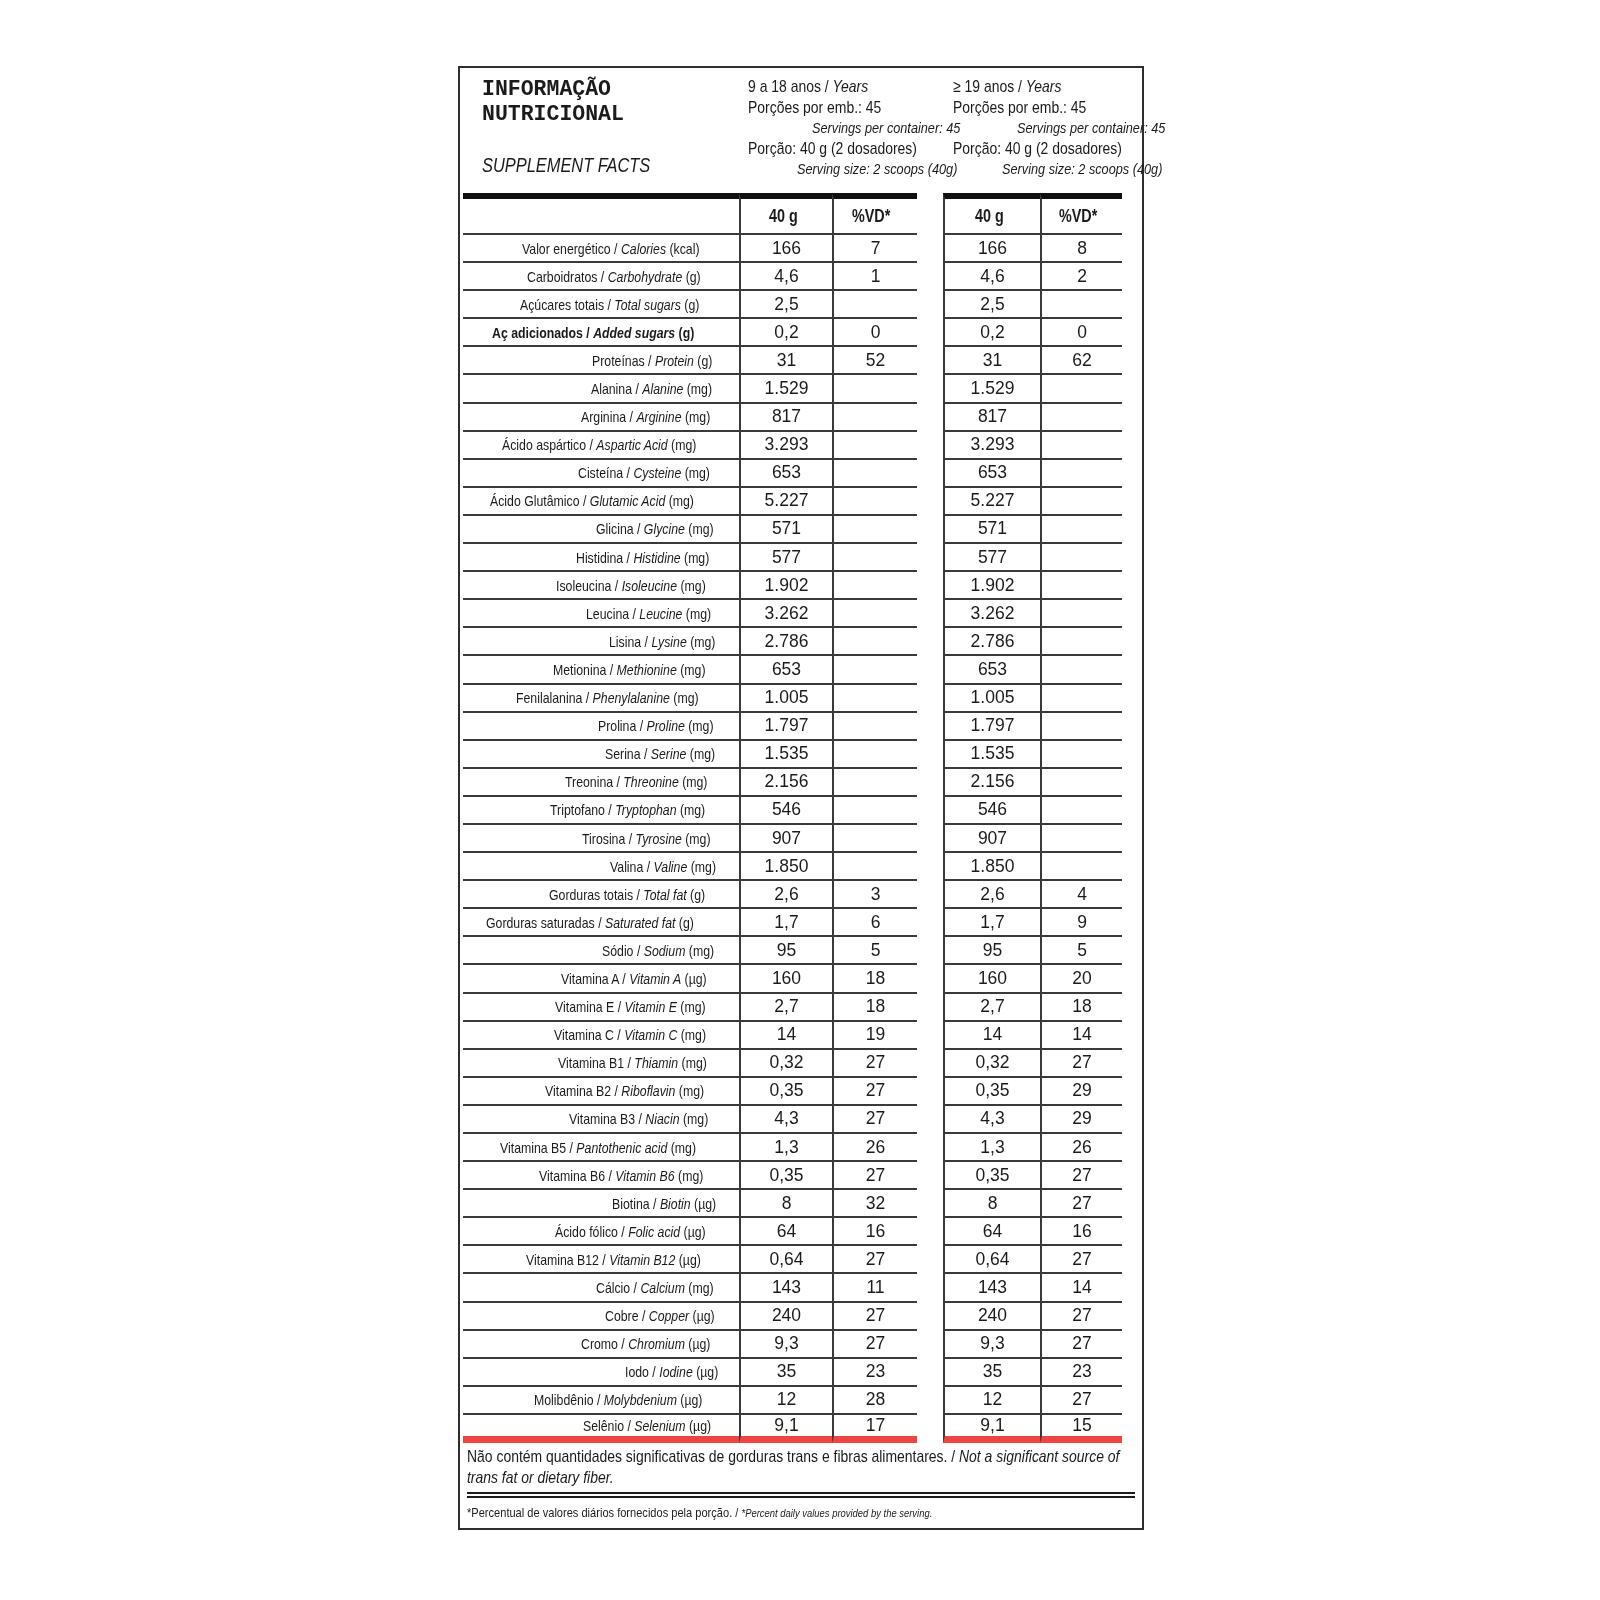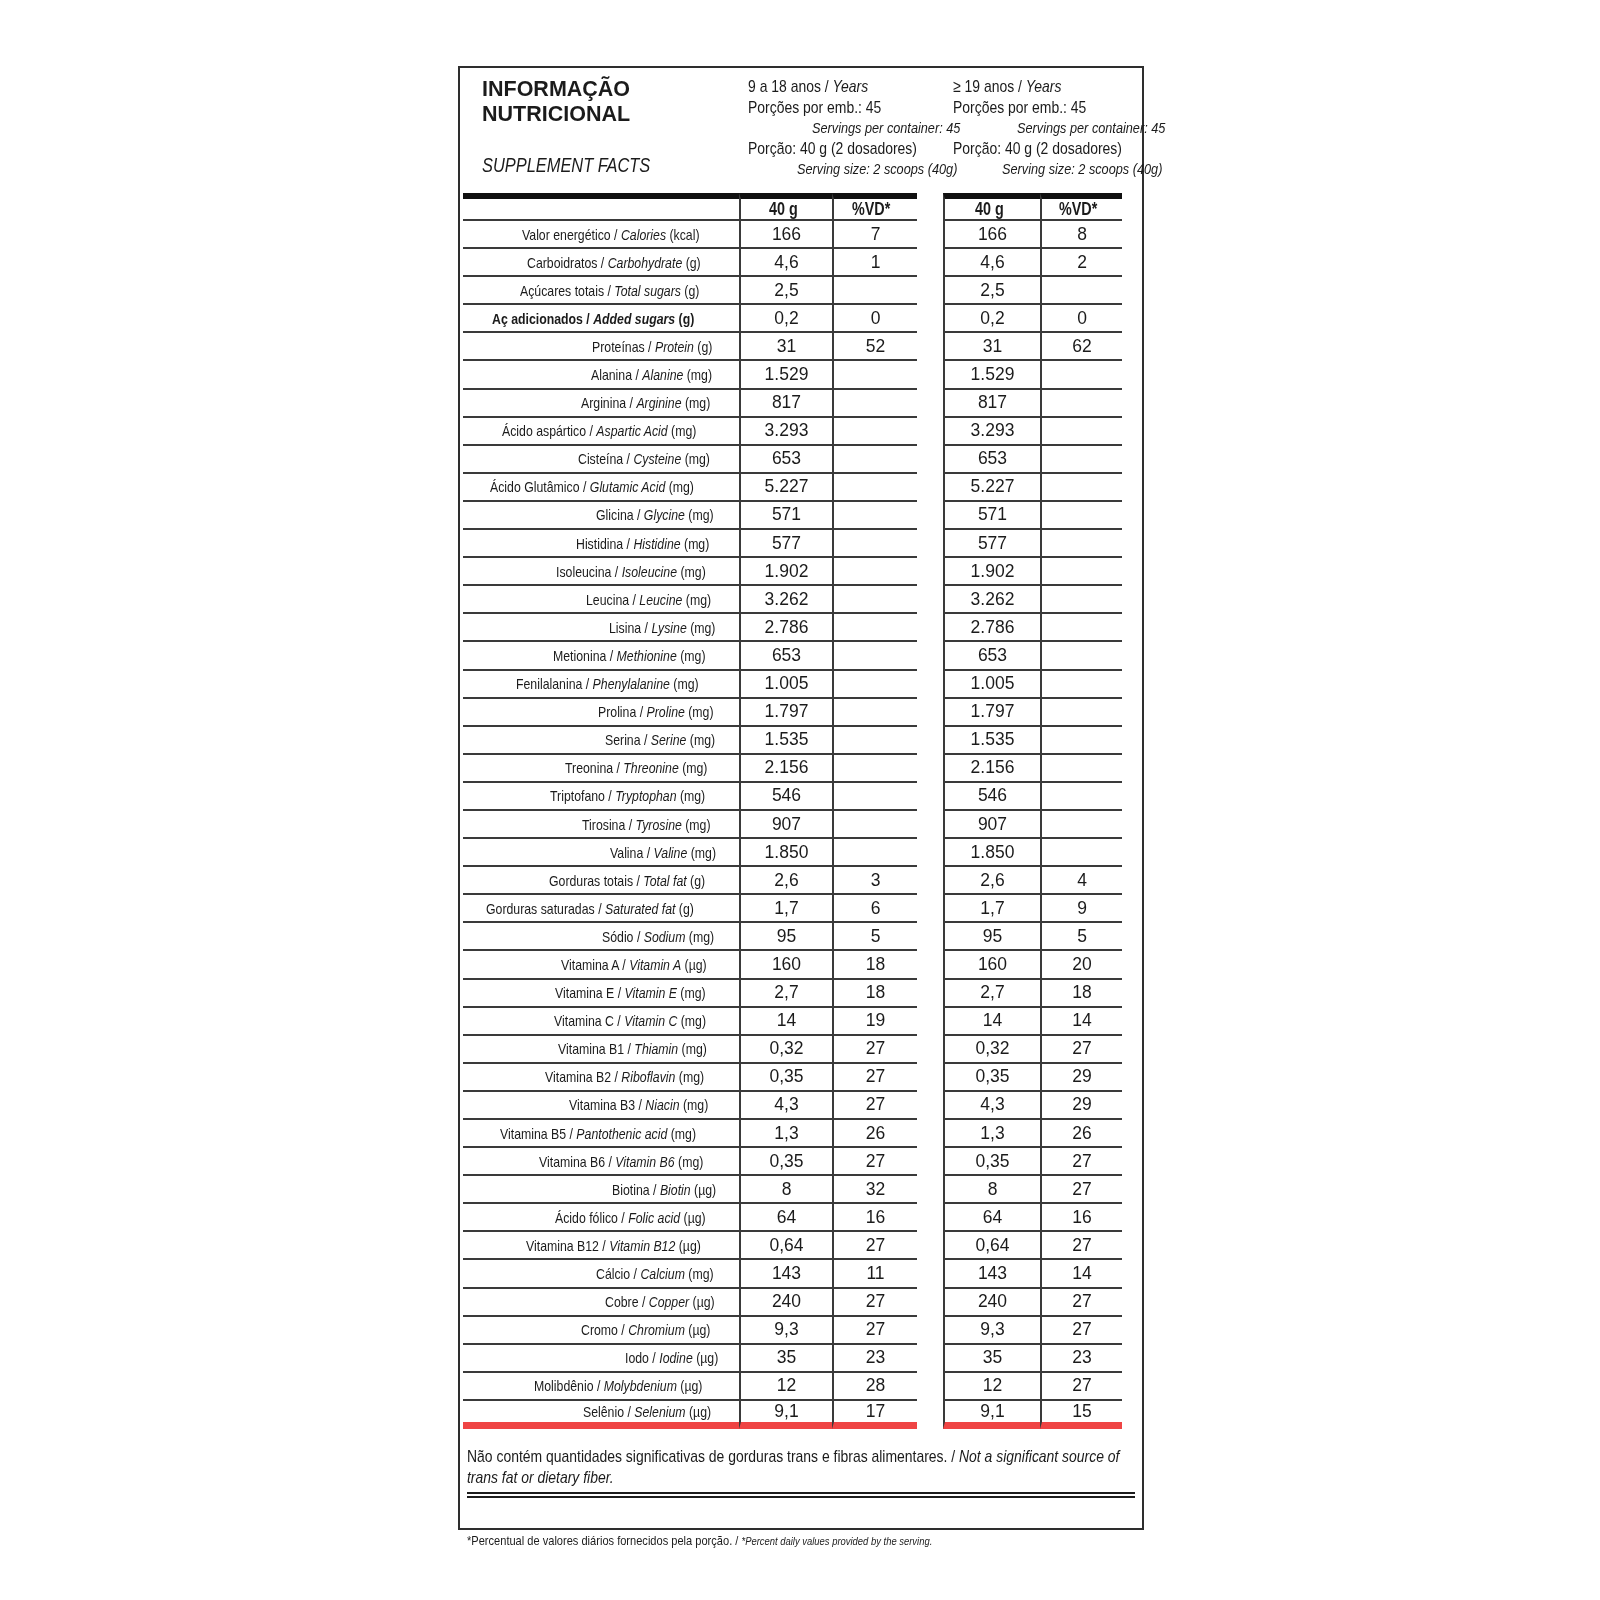--- a/index.html
+++ b/index.html
@@ -7,21 +7,21 @@
     width:1600px;height:1600px;background:#ffffff;position:relative;
     font-family:"Liberation Sans", sans-serif;color:#1b1b1b;
     -webkit-font-smoothing:antialiased;
   }
   .box{
     position:absolute;left:458px;top:66px;width:686px;height:1464px;
     border:2px solid #2e2e2e;box-sizing:border-box;background:#fff;
   }
   .cond{display:inline-block;transform:scaleX(0.82);transform-origin:0 50%;white-space:nowrap;}
   
-  .title{position:absolute;left:22px;top:9px;font-size:21.5px;font-weight:bold;line-height:25px;}
+  .title{position:absolute;left:22px;top:9px;font-size:21.5px;font-weight:bold;line-height:25px;font-family:Liberation Mono, monospace;}
   .subtitle{position:absolute;left:22px;top:86px;font-size:20px;font-style:italic;}
   .ghdr{position:absolute;top:8px;width:245px;}
   .ghdr.g1{left:288px;}
   .ghdr.g2{left:493px;}
   .ghdr .l{font-size:17px;line-height:21px;}
   .ghdr .li{font-size:15.5px;line-height:19.5px;font-style:italic;text-align:right;}
   .ghdr .sp{}
   .it{font-style:italic;}
   
   .table{position:absolute;left:3px;top:125px;width:659px;}
@@ -30,36 +30,36 @@
   .lab{width:276px;padding-left:6px;font-size:15px;overflow:hidden;justify-content:flex-end;}
   .lab .en{font-style:italic;}
   .ind-1{padding-left:15px;}
   .ind-2{padding-left:27px;font-weight:bold;}
   .c1{width:93px;justify-content:center;border-left:2px solid #3a3a3a;}
   .c2{width:85px;justify-content:center;border-left:2px solid #3a3a3a;}
   .cgap{width:26px;border:none;}
   .c3{width:97px;justify-content:center;border-left:2px solid #3a3a3a;}
   .c4{width:82px;justify-content:center;border-left:2px solid #3a3a3a;}
   .c1,.c2,.c3,.c4{font-size:17.5px;}
-  .h-row{height:28px;}
+  .h-row{height:42px;}
   .h-row .cell{border-top:6px solid #101010;font-weight:bold;}
   .h-row .cgap{border:none;}
   .t-row.last .cell{border-bottom:7px solid #ef4444;}
   .t-row.last .cgap{border-bottom:none;}
   
   .note{
     position:absolute;left:7px;top:1378px;width:812px;
     transform:scaleX(0.82);transform-origin:0 0;
     font-size:17px;line-height:21px;
   }
   .sep2{
     position:absolute;left:7px;top:1424px;width:668px;height:6px;box-sizing:border-box;
     border-top:2px solid #1c1c1c;border-bottom:2px solid #1c1c1c;
   }
-  .footnote{position:absolute;left:7px;top:1437px;font-size:13.5px;margin-top:28px;}
+  .footnote{position:absolute;left:7px;top:1437px;font-size:13.5px;}
   .footnote .en{font-style:italic;font-size:11.5px;}
 </style>
 </head>
 <body>
 
 <div class="box">
 
   <div class="title">
     <div>INFORMAÇÃO</div>
     <div>NUTRICIONAL</div>

